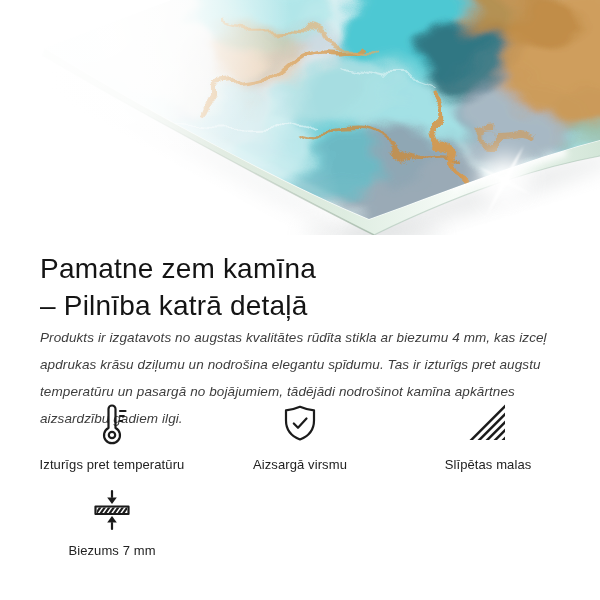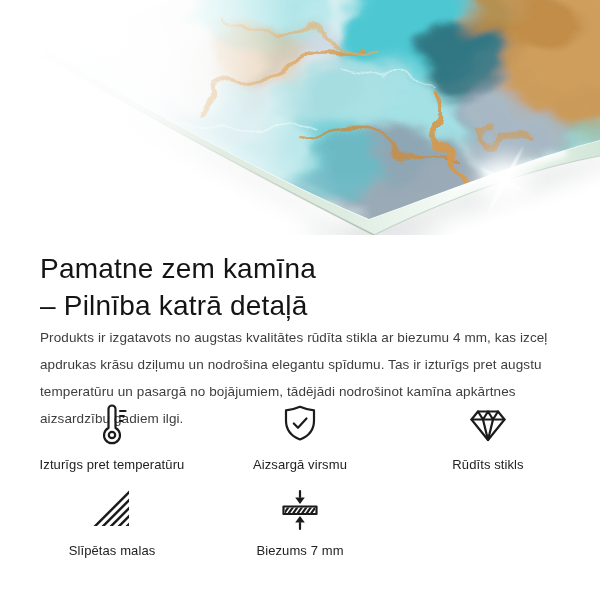--- a/index.html
+++ b/index.html
@@ -10,21 +10,21 @@
   }
   .page{position:relative;width:600px;height:600px;background:#fff;overflow:hidden;}
   .hero{position:absolute;top:0;left:0;width:600px;height:235px;}
   .title{
     position:absolute;left:40px;top:231px;
     font-family:Liberation Sans, sans-serif;
     font-weight:400;font-size:28px;line-height:37px;color:#141414;letter-spacing:.2px;
   }
   .desc{
     position:absolute;left:40px;top:310px;width:528px;
-    font-size:13.5px;line-height:27px;color:#3d3d3d;letter-spacing:.1px;
+    font-size:13.5px;line-height:27px;color:#3d3d3d;letter-spacing:.1px;font-style:italic;
   }
   .features{
     position:absolute;left:18px;top:402px;width:564px;
     display:grid;grid-template-columns:repeat(3,1fr);row-gap:16px;
   }
   .feature{display:flex;flex-direction:column;align-items:center;text-align:center;}
   .feature svg.icon{width:44px;height:44px;display:block;}
   .flabel{margin-top:11px;font-size:13px;color:#222;letter-spacing:.1px;white-space:nowrap;}
   .ico{stroke:#1b1b1b;stroke-width:2.2;fill:none;stroke-linecap:round;stroke-linejoin:round;}
   .ico-fill{fill:#1b1b1b;stroke:none;}
@@ -158,31 +158,20 @@
 
 
     <div class="feature">
       <svg class="icon" viewBox="0 0 44 44">
         <path class="ico" stroke-width="2.4" d="M22,4.8 C26.5,6.8 31.5,7.9 36,8.3 V18.5 C36,28.5 29.5,34.6 22,37.5 C14.5,34.6 8,28.5 8,18.5 V8.3 C12.5,7.9 17.5,6.8 22,4.8 Z"></path>
         <path class="ico" stroke-width="2.4" d="M15.8,21.5 L20,25.8 L28.5,16.5"></path>
       </svg>
       <div class="flabel">Aizsargā virsmu</div>
     </div>
 
-    <div class="feature">
-      <svg class="icon" viewBox="0 0 44 44">
-        <g class="ico" stroke-width="2">
-          <path d="M12,9.5 H32 L38.5,17.5 L22,38 L5.5,17.5 Z"></path>
-          <path d="M12,9.5 L17,17.5 L22,9.5 L27,17.5 L32,9.5"></path>
-          <path d="M5.5,17.5 H38.5"></path>
-          <path d="M17,17.5 L22,38 L27,17.5"></path>
-        </g>
-      </svg>
-      <div class="flabel">Rūdīts stikls</div>
-    </div>
 
     <div class="feature">
       <svg class="icon" viewBox="0 0 44 44">
         <g class="ico-fill">
           <polygon points="3.5,38 7,38 39,6 39,2.5"></polygon>
           <polygon points="11.5,38 15,38 39,14 39,10.5"></polygon>
           <polygon points="19.5,38 23,38 39,22 39,18.5"></polygon>
           <polygon points="27.5,38 31,38 39,30 39,26.5"></polygon>
           <polygon points="35.5,38 39,38 39,34.5"></polygon>
         </g>

